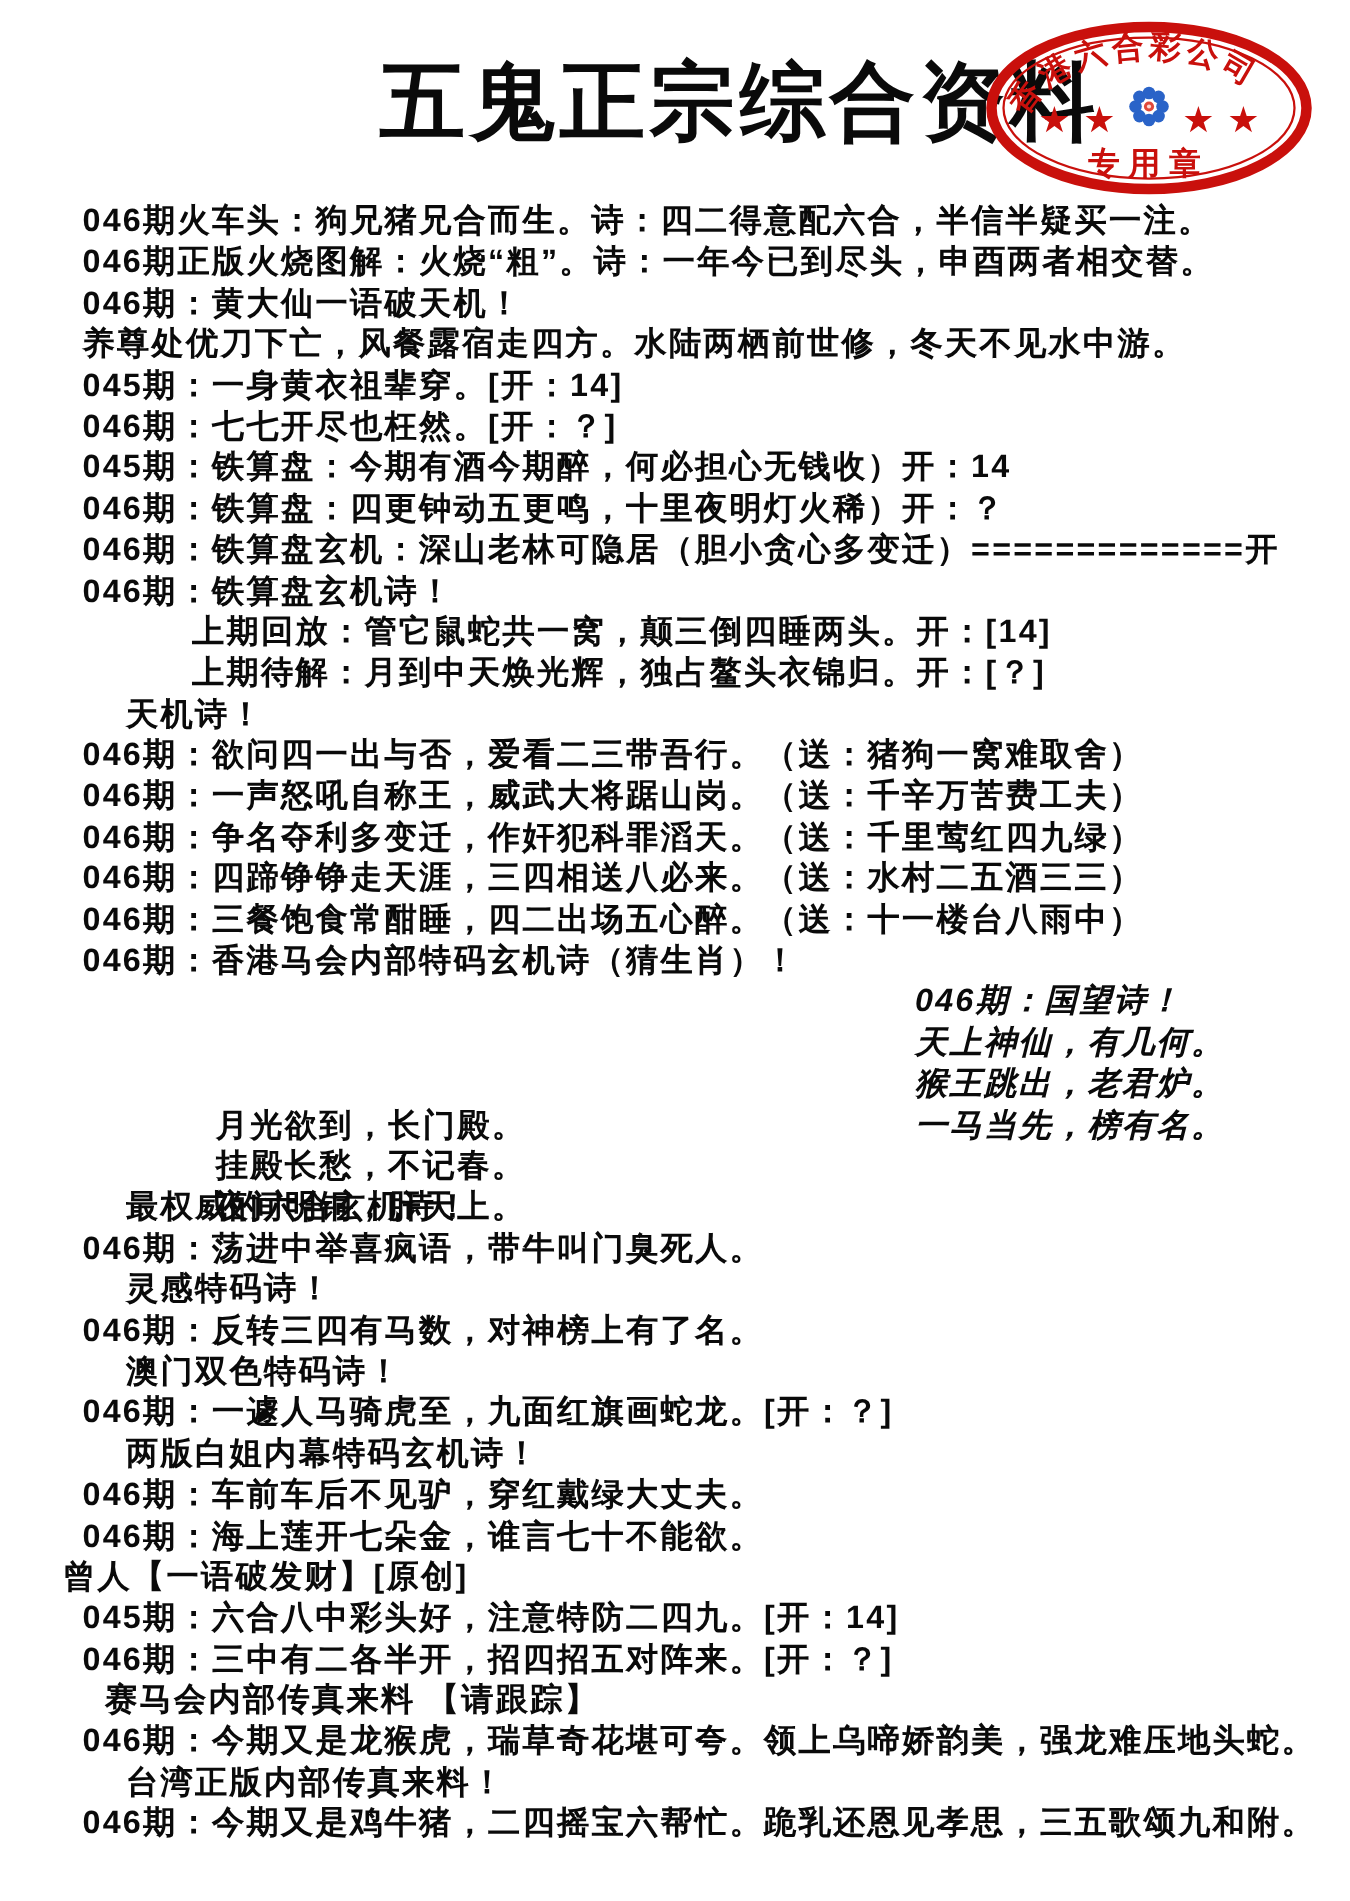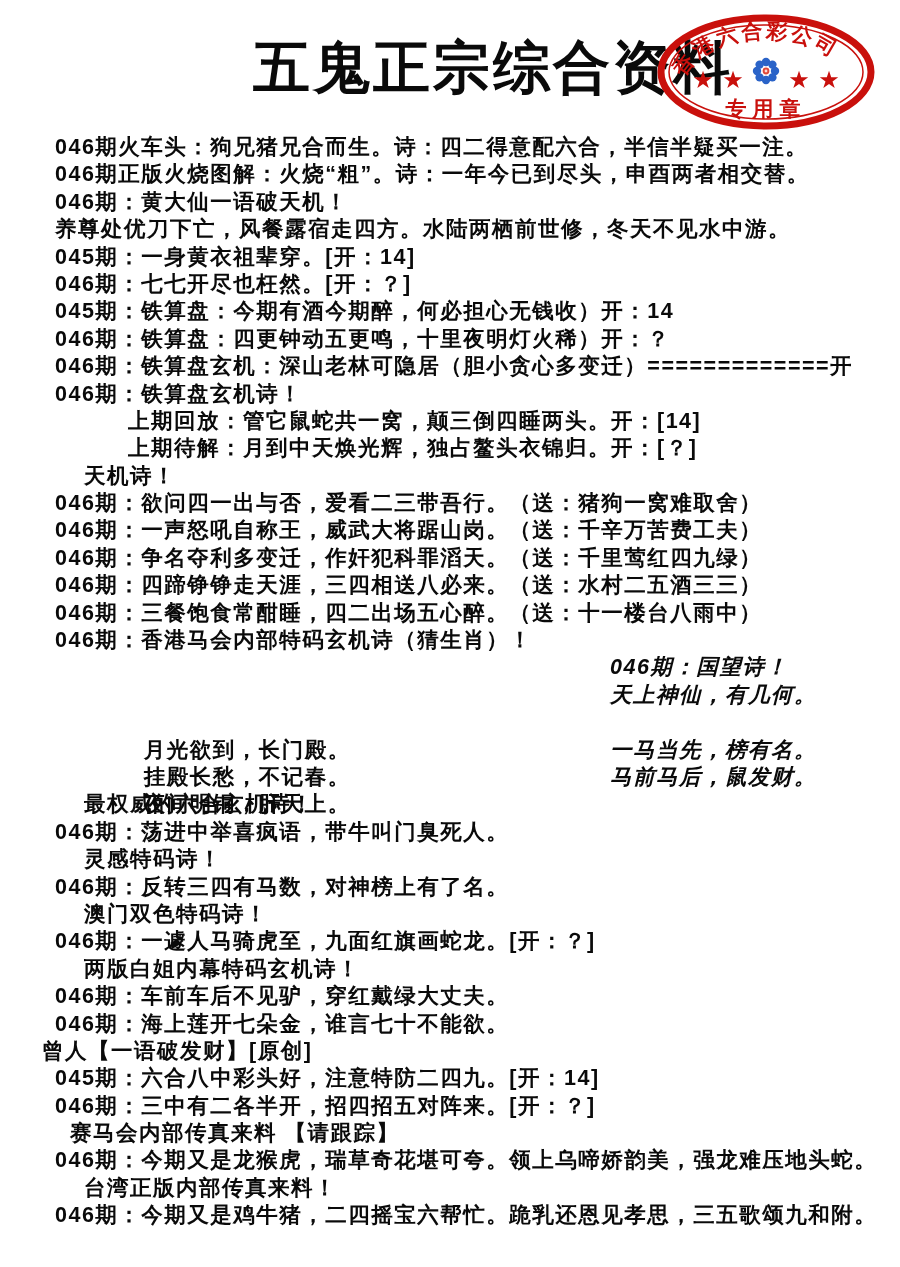--- a/index.html
+++ b/index.html
@@ -89,28 +89,28 @@
     <div class="row ia">046期：香港马会内部特码玄机诗（猜生肖）！</div>
 
     <div class="row ia">
       <span class="col-right">046期：国望诗！</span>
     </div>
     <div class="row id">
       <span class="col-right">天上神仙，有几何。</span>
     </div>
     <div class="row id">
       <span>月光欲到，长门殿。</span>
+      <span class="col-right">猴王跳出，老君炉。</span>
     </div>
     <div class="row id">
       <span>挂殿长愁，不记春。</span>
       <span class="col-right">一马当先，榜有名。</span>
     </div>
     <div class="row id">
       <span>夜间明铜，肝天上。</span>
-      <span class="col-right">马前马后，鼠发财。</span>
     </div>
 
     <div class="row ic">最权威的六合玄机诗！</div>
     <div class="row ia">046期：荡进中举喜疯语，带牛叫门臭死人。</div>
     <div class="row ic">灵感特码诗！</div>
     <div class="row ia">046期：反转三四有马数，对神榜上有了名。</div>
     <div class="row ic">澳门双色特码诗！</div>
     <div class="row ia">046期：一遽人马骑虎至，九面红旗画蛇龙。[开：？]</div>
     <div class="row ic">两版白姐内幕特码玄机诗！</div>
     <div class="row ia">046期：车前车后不见驴，穿红戴绿大丈夫。</div>

